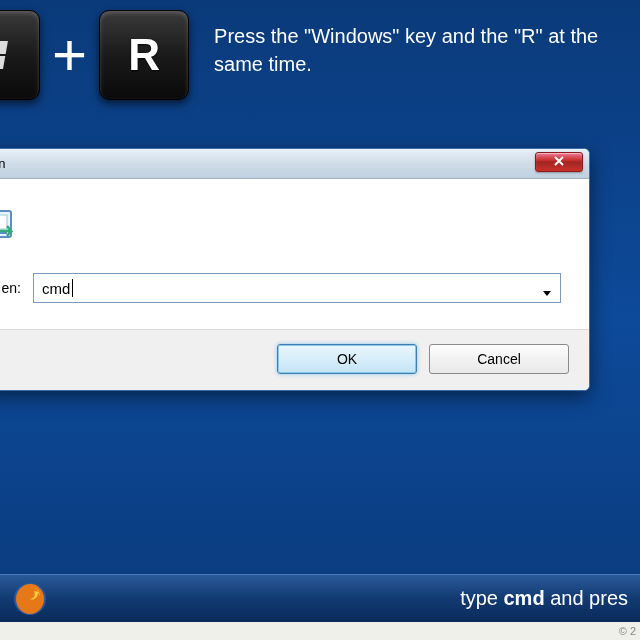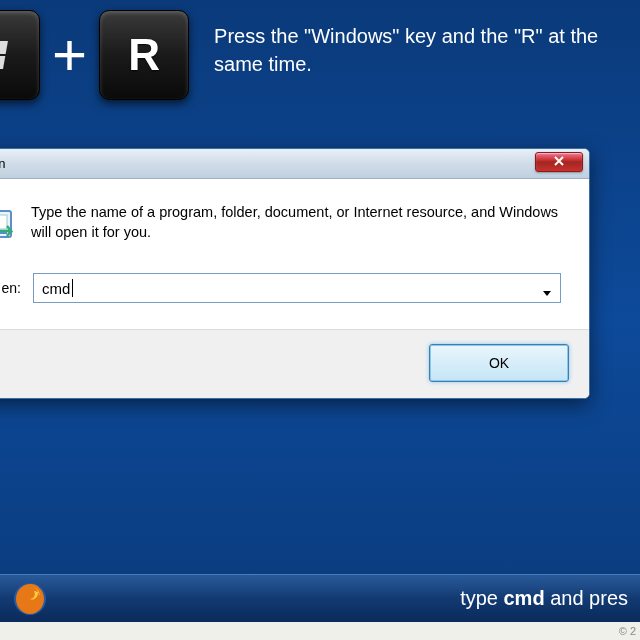--- a/index.html
+++ b/index.html
@@ -174,21 +174,21 @@
     display: flex;
     justify-content: flex-end;
     gap: 12px;
     background: #f0f0f0;
     margin: 0 -28px -12px -10px;
     padding: 14px 20px 16px;
     border-top: 1px solid #dcdcdc;
   }
   .btn {
     width: 140px;
-    height: 38px;
+    height: 30px;
     font-size: 14px;
     font-family: inherit;
     background: linear-gradient(to bottom, #fdfdfd, #e8e8e8);
     border: 1px solid #8a8a8a;
     border-radius: 3px;
     cursor: pointer;
   }
   .btn.default {
     border: 1px solid #3c7fb1;
     box-shadow: 0 0 0 1px #8cc6ea inset, 0 0 4px #8cc6ea;
@@ -268,36 +268,36 @@
   <div class="dialog-body">
     <div class="desc-row">
       <div class="run-icon">
         <svg viewBox="0 0 42 42">
           <rect x="2" y="8" width="38" height="26" rx="2" fill="#e8f4ff" stroke="#5a8fc7" stroke-width="2"></rect>
           <rect x="6" y="12" width="30" height="14" fill="#fff" stroke="#9cc" stroke-width="1"></rect>
           <path d="M6 30 L36 30" stroke="#5a8fc7" stroke-width="2"></path>
           <path d="M26 20 L38 20 L34 15 M38 20 L34 25" stroke="#3a7" stroke-width="2.5" fill="none" transform="translate(2,8)"></path>
         </svg>
       </div>
-      <div class="desc-text">Type the name of a program, folder, document, or Internet resource, and Windows will open it for you.</div>
     </div>
     <div class="open-row">
       <div class="open-label">en:</div>
       <div class="combo">
         <input type="text" value="cmd" style="">
         <div class="caret"></div>
         <div class="drop">
           <svg viewBox="0 0 10 8">
               <path d="M1 1 L5 6 L9 1" fill="#000"></path>
             </svg>
         </div>
       </div>
     </div>
     <div class="button-row">
       <button class="btn default">OK</button>
+      <button class="btn">Cancel</button>
     </div>
   </div>
 </div>
 
 <div class="taskbar">
   <div class="ff-icon">
     <svg viewBox="0 0 36 36">
       <circle cx="18" cy="18" r="16" fill="#2a5aa0"></circle>
       <circle cx="18" cy="18" r="13" fill="#4a7ad0"></circle>
       <path d="M18 3 C 10 3 4 10 4 18 C 4 26 10 33 18 33 C 26 33 32 26 32 18 C 32 14 30 8 26 6 C 28 10 27 14 24 14 C 24 10 20 8 18 8 C 16 8 14 10 14 12 C 12 10 10 12 10 15 C 8 14 6 16 8 20 C 6 22 10 28 16 28 C 12 26 12 22 14 22 C 14 24 18 26 22 24 C 26 22 28 16 24 12 C 28 14 30 20 26 26 C 30 22 32 14 28 8 C 26 4 22 3 18 3 Z" fill="#e67817"></path>

